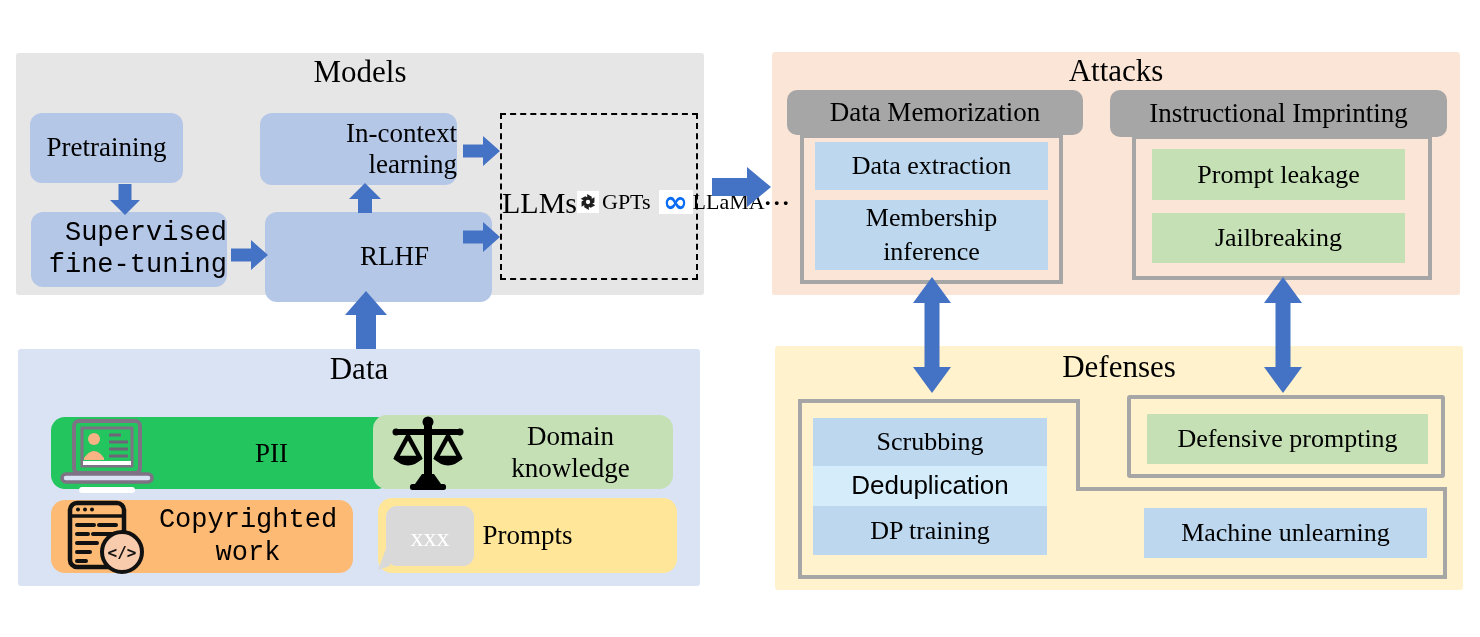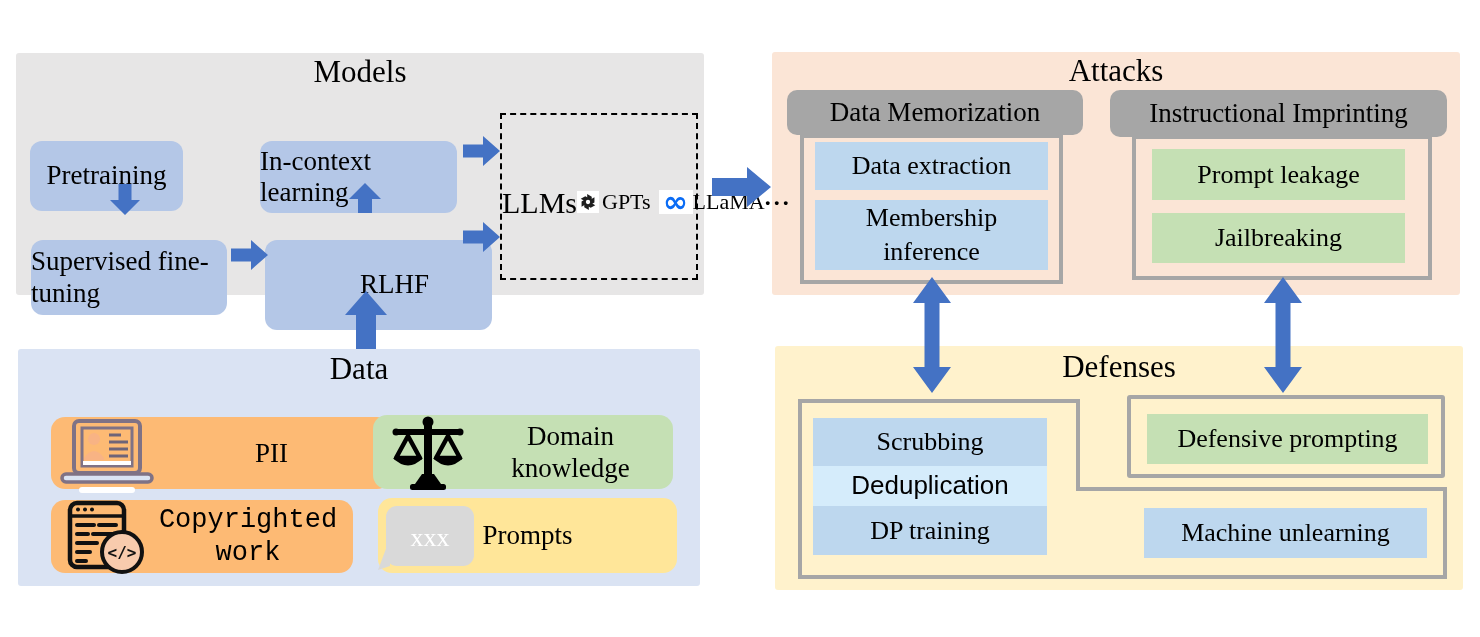--- a/index.html
+++ b/index.html
@@ -8,21 +8,21 @@
     font-family:"Liberation Serif","DejaVu Serif",serif;color:#000;overflow:hidden;
   }
   .panel{position:absolute;border-radius:3px;}
   .panel-models{left:16px;top:53px;width:688px;height:242px;background:#e7e6e6;}
   .panel-data{left:18px;top:349px;width:682px;height:237px;background:#dae3f3;}
   .panel-attacks{left:772px;top:52px;width:688px;height:243px;background:#fbe5d6;}
   .panel-defenses{left:775px;top:346px;width:688px;height:244px;background:#fff2cc;}
   .ptitle{position:absolute;text-align:center;font-size:31px;line-height:1.1;}
   .box{
     position:absolute;display:flex;align-items:center;justify-content:center;
-    text-align:left;font-size:27px;line-height:1.15;margin-top:28px;
+    text-align:right;font-size:27px;line-height:1.15;
   }
   .mbox{background:#b4c7e7;border-radius:12px;}
   .llms-box{
     position:absolute;left:500px;top:113px;width:198px;height:167px;
     border:2px dashed #000;box-sizing:border-box;
     display:flex;flex-direction:row;align-items:center;
   }
   .llms-title{font-size:30px;margin-top:12px;}
   .logo-row{display:flex;align-items:center;margin-top:10px;font-size:22px;}
   .logo-chip{background:#fff;display:flex;align-items:center;justify-content:center;}
@@ -54,21 +54,21 @@
   <div class="panel panel-data"></div>
   <div class="panel panel-attacks"></div>
   <div class="panel panel-defenses"></div>
 
   <div class="ptitle" style="left:16px;top:55px;width:688px;">Models</div>
   <div class="ptitle" style="left:18px;top:352px;width:682px;">Data</div>
   <div class="ptitle" style="left:772px;top:54px;width:688px;">Attacks</div>
   <div class="ptitle" style="left:775px;top:350px;width:688px;">Defenses</div>
 
   <div class="box mbox" style="left:30px;top:113px;width:153px;height:70px;">Pretraining</div>
-  <div class="box mbox" style="left:31px;top:212px;width:196px;height:75px;">Supervised fine-tuning</div>
+  <div class="box mbox" style="left:31px;top:212px;width:196px;height:75px;font-family:Liberation Mono, monospace;">Supervised fine-tuning</div>
   <div class="box mbox" style="left:260px;top:113px;width:197px;height:72px;">In-context learning</div>
   <div class="box mbox" style="left:265px;top:212px;width:195px;height:90px;padding-left:32px;">RLHF</div>
 
   <div class="llms-box">
     <div class="llms-title">LLMs</div>
     <div class="logo-row">
       <span class="logo-chip" style="width:22px;height:22px;">
         <svg width="20" height="20" viewBox="0 0 24 24">
           <g fill="#1f1f1f" transform="translate(12,12)">
             <path d="M-1,0 L-1,-9.5 L4.5,-6.3 L4.5,0 Z"></path>
@@ -83,21 +83,21 @@
       </span>
       <span style="margin-left:3px;">GPTs</span>
       <span class="logo-chip" style="width:34px;height:24px;margin-left:8px;">
         <span class="meta-glyph">∞</span>
       </span>
       <span>LLaMA</span>
     </div>
     <div class="llms-dots">...</div>
   </div>
 
-  <div class="data-item" style="left:51px;top:417px;width:340px;height:72px;background:#fdba74;padding-left:101px;">
+  <div class="data-item" style="left:51px;top:417px;width:340px;height:72px;background:#22c55e;padding-left:101px;">
     <div class="lbl">PII</div>
   </div>
   <div class="data-item" style="left:373px;top:415px;width:300px;height:74px;background:#c5e0b4;padding-left:95px;">
     <div class="lbl">Domain knowledge</div>
   </div>
   <div class="data-item" style="left:51px;top:500px;width:302px;height:73px;background:#fdba74;padding-left:92px;font-family:Liberation Mono, monospace;">
     <div class="lbl">Copyrighted work</div>
   </div>
   <div class="data-item" style="left:378px;top:498px;width:299px;height:75px;background:#ffe699;">
     <div class="lbl">Prompts</div>

